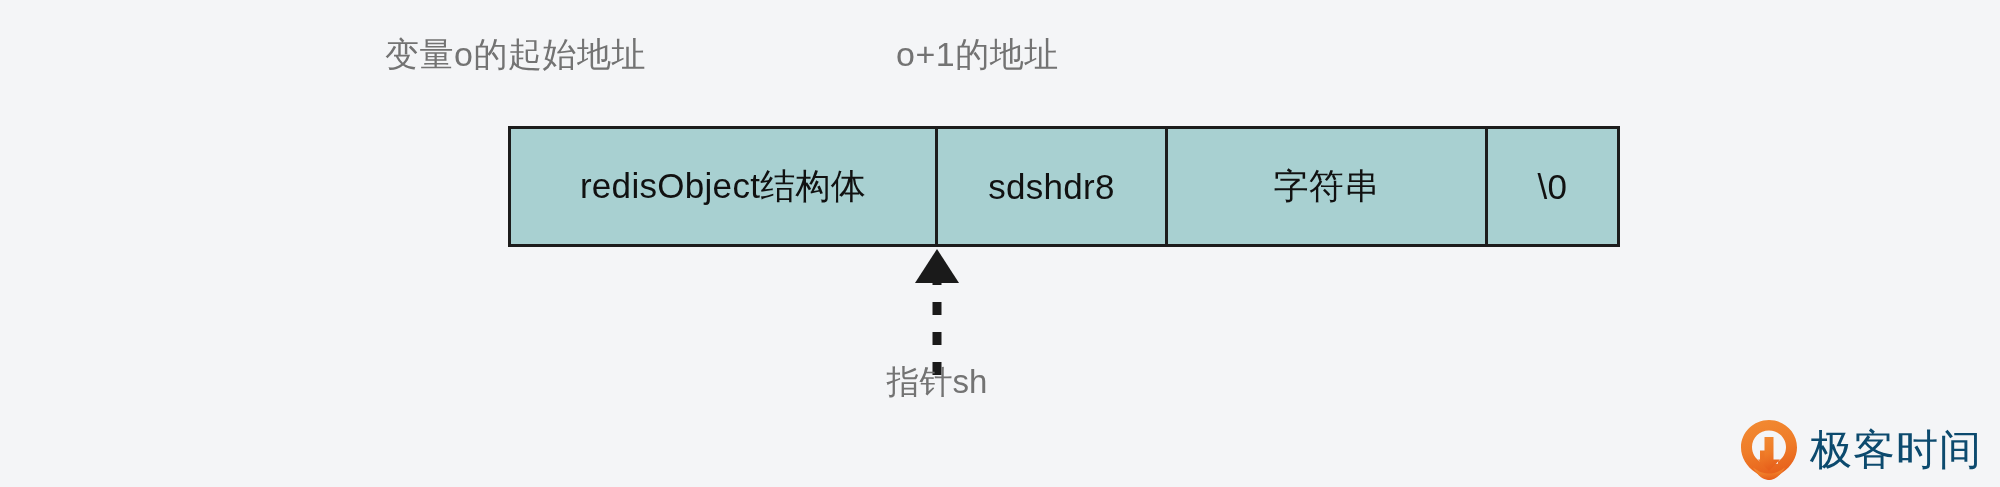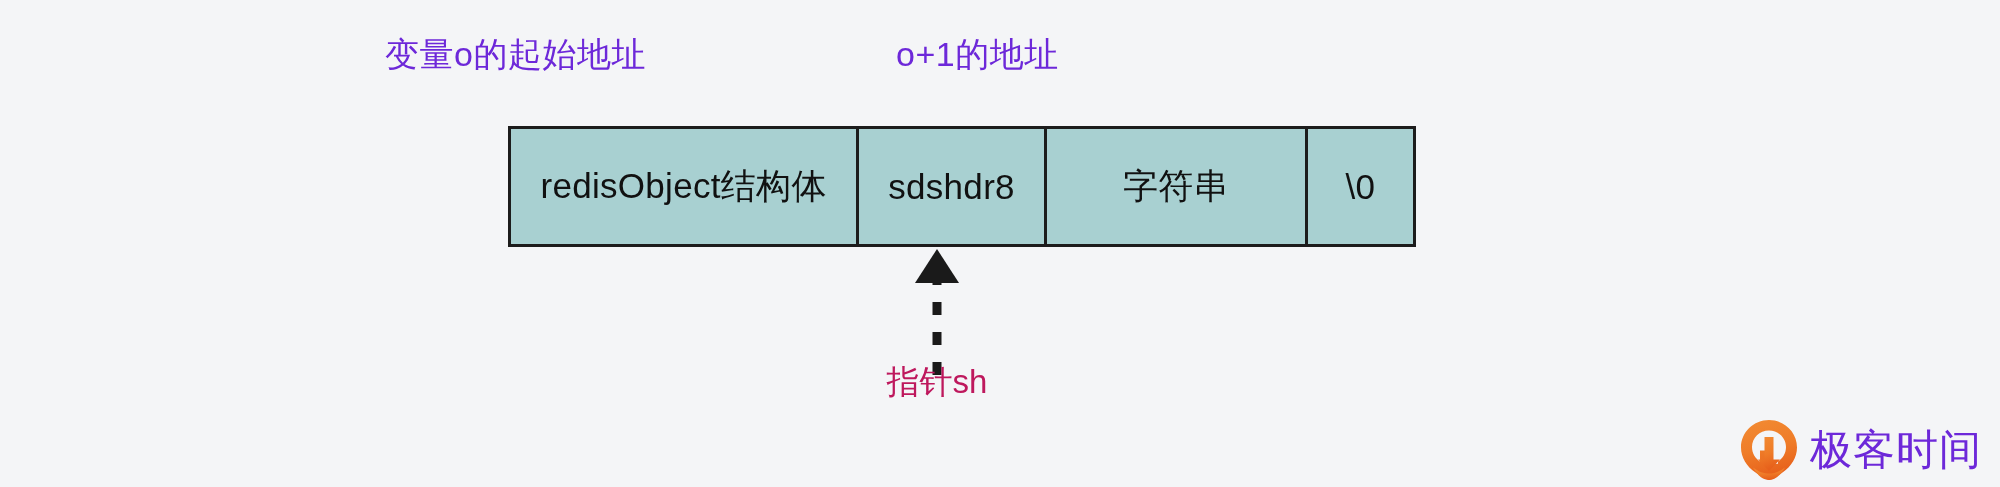--- a/index.html
+++ b/index.html
@@ -21,33 +21,33 @@
     top: 0;
     width: 2000px;
     height: 487px;
   }
 
   
   .addr-label {
     position: absolute;
     font-size: 34px;
     line-height: 1;
-    color: #6d28d9;
+    color: #737373;
     white-space: nowrap;
     letter-spacing: 0.5px;
   }
   #label-start-addr { left: 385px; top: 37px; }
   #label-next-addr  { left: 852px; top: 37px; margin-left: 44px; }
 
   
   #memory-strip {
     position: absolute;
     left: 508px;
     top: 126px;
-    width: 908px;
+    width: 1112px;
     height: 121px;
     box-sizing: border-box;
     display: flex;
     background: #fef9c3;
     border: 3px solid #1c1c1c;
   }
   .mem-cell {
     box-sizing: border-box;
     height: 100%;
     display: flex;
@@ -81,42 +81,42 @@
     top: 0;
   }
   #label-pointer-sh {
     position: absolute;
     left: 0;
     top: 118px;
     width: 150px;
     text-align: center;
     font-size: 33px;
     line-height: 1;
-    color: #be185d;
+    color: #737373;
     white-space: nowrap;
   }
 
   
   #brand-watermark {
     position: absolute;
     left: 1740px;
     top: 419px;
     display: flex;
     align-items: center;
     gap: 12px;
   }
   #brand-logo-icon {
     width: 58px;
     height: 62px;
     flex: 0 0 auto;
   }
   #brand-name {
     font-size: 42px;
     line-height: 1;
-    color: #6d28d9;
+    color: #0c4a6e;
     white-space: nowrap;
     letter-spacing: 1px;
     font-weight: 500;
   }
 </style>
 </head>
 <body>
 
 <div id="stage">
 

